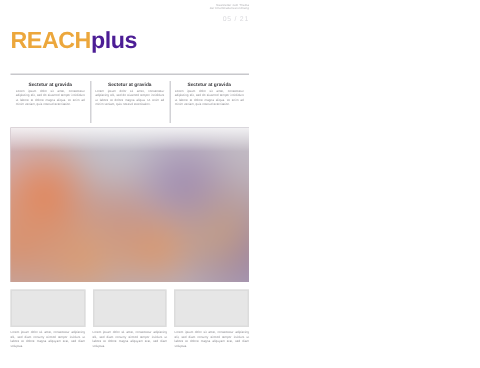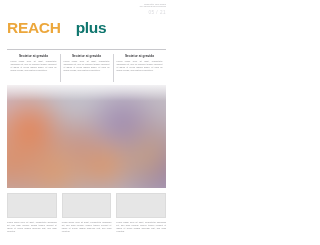--- a/index.html
+++ b/index.html
@@ -58,21 +58,21 @@
     position: absolute;
     left: 7px;
     top: 20px;
     font-size: 15.5px;
     font-weight: bold;
     letter-spacing: -0.3px;
     line-height: 1;
     white-space: nowrap;
   }
   .title .t-reach { color: #edа73c; color: #eca73c; }
-  .title .t-plus  { color: #0f766e; margin-left: 15px; }
+  .title .t-plus  { color: #4c1d95; margin-left: 0; }
 
   .rule-top {
     position: absolute;
     left: 7px;
     right: 7px;
     top: 49px;
     height: 0.7px;
     background: #c8c8cc;
   }
 

